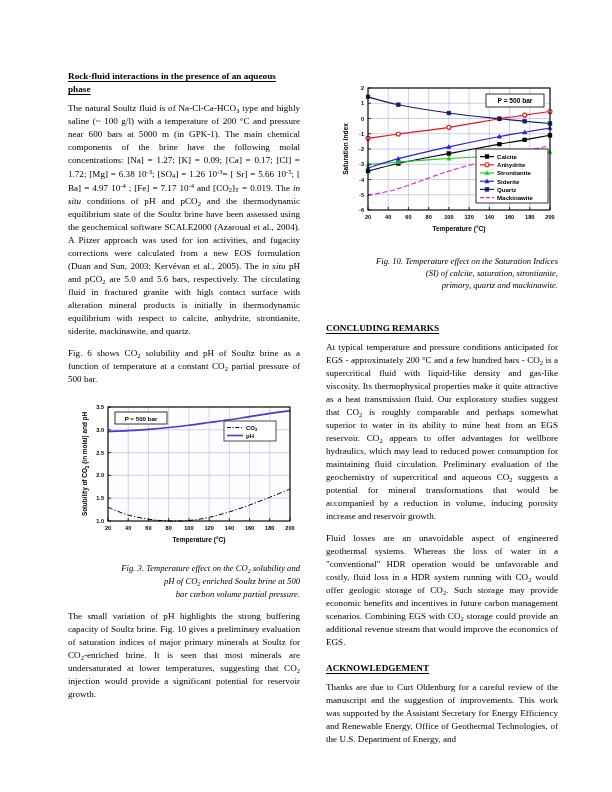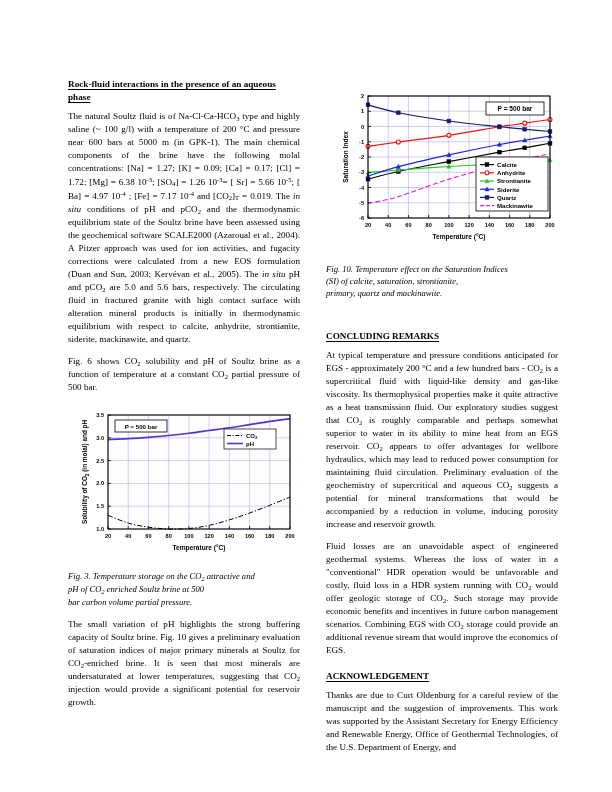--- a/index.html
+++ b/index.html
@@ -11,21 +11,21 @@
   body {
     width: 612px;
     height: 792px;
     font-family: "Liberation Serif", "DejaVu Serif", serif;
     color: #000000;
     position: relative;
     overflow: hidden;
   }
   .page {
     position: absolute;
-    left: 0; top: 8px;
+    left: 0; top: 0;
     width: 612px;
     height: 588px;
   }
   .col {
     position: absolute;
     top: 70px;
     width: 232px;
   }
   .col-left  { left: 68px; }
   .col-right { left: 326px; }
@@ -49,21 +49,21 @@
   }
   p.body:last-child { margin-bottom: 0; }
   .italic { font-style: italic; }
   sub { font-size: 0.72em; vertical-align: -0.25em; }
   sup { font-size: 0.72em; vertical-align: 0.42em; }
 
   p.caption {
     font-size: 8.6px;
     font-style: italic;
     line-height: 1.42;
-    text-align: left;
+    text-align: right;
     margin: 7px 0 10px 0;
   }
 
   
   .figure { margin: 6px 0 0 0; }
   .plot-wrap { position: relative; }
   svg.plot { display: block; }
 </style>
 </head>
 <body>
@@ -145,21 +145,21 @@
             <rect x="47" y="17" width="52" height="12" fill="#fff" stroke="#000" stroke-width="0.8"></rect>
             <text x="73" y="25.6" font-size="6.2" text-anchor="middle" font-family="&quot;Liberation Sans&quot;, sans-serif" font-weight="bold" fill="#000">P = 500 bar</text>
             <rect x="156" y="26" width="52" height="20" fill="#fff" stroke="#000" stroke-width="0.7"></rect>
             <line x1="159" y1="32.5" x2="175" y2="32.5" stroke="#000000" stroke-width="1" stroke-dasharray="4,1.6,1.1,1.6"></line>
             <text x="178" y="34.7" font-size="6" font-family="&quot;Liberation Sans&quot;, sans-serif" font-weight="bold" fill="#000"><tspan>CO</tspan><tspan dy="1.5" font-size="4.4">2</tspan></text>
             <line x1="159" y1="40.5" x2="175" y2="40.5" stroke="#5533cc" stroke-width="1.6"></line>
             <text x="178" y="42.7" font-size="6" font-family="&quot;Liberation Sans&quot;, sans-serif" font-weight="bold" fill="#000">pH</text>
           </svg>
       </div>
       <p class="caption">
-        <span class="italic">Fig. 3.</span><span> Temperature storage on the CO</span><sub>2</sub><span> attractive and</span><br>
+        <span class="italic">Fig. 3.</span><span> Temperature effect on the CO</span><sub>2</sub><span> solubility and</span><br>
         <span>pH of CO</span><sub>2</sub><span> enriched Soultz brine at 500</span><br>
         <span>bar carbon volume partial pressure.</span>
       </p>
     </div>
 
     <p class="body">
       <span>The small variation of pH highlights the strong buffering capacity of Soultz brine. Fig. 10 gives a preliminary evaluation of saturation indices of major primary minerals at Soultz for CO</span><sub>2</sub><span>-enriched brine. It is seen that most minerals are undersaturated at lower temperatures, suggesting that CO</span><sub>2</sub><span> injection would provide a significant potential for reservoir growth.</span>
     </p>
 
   </div>

